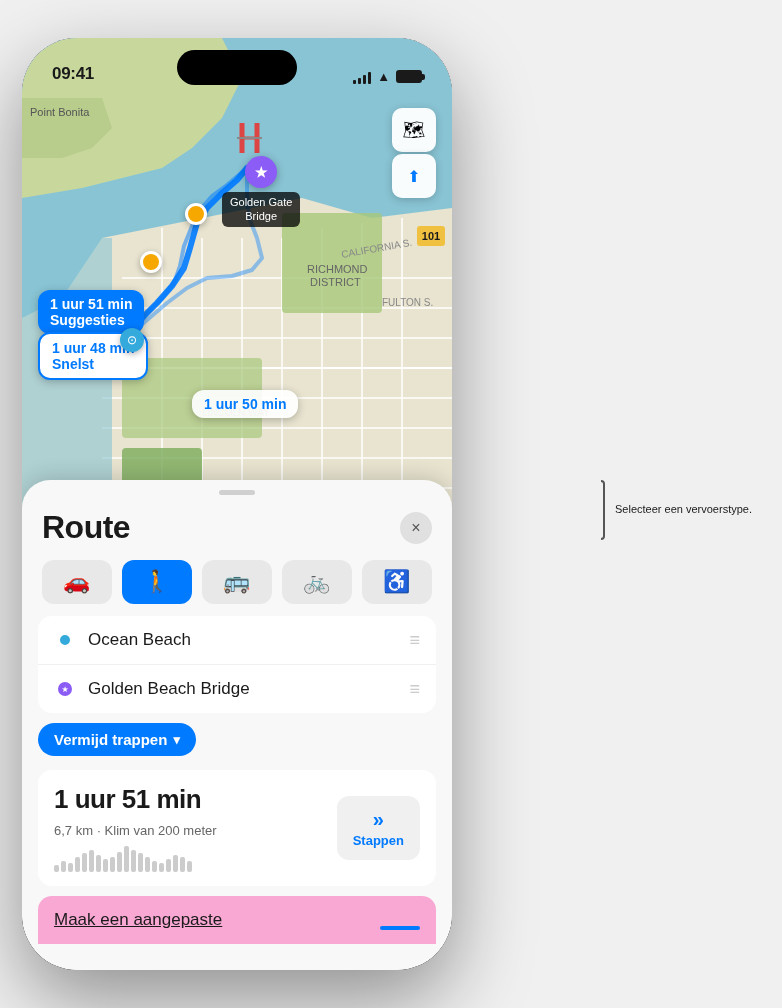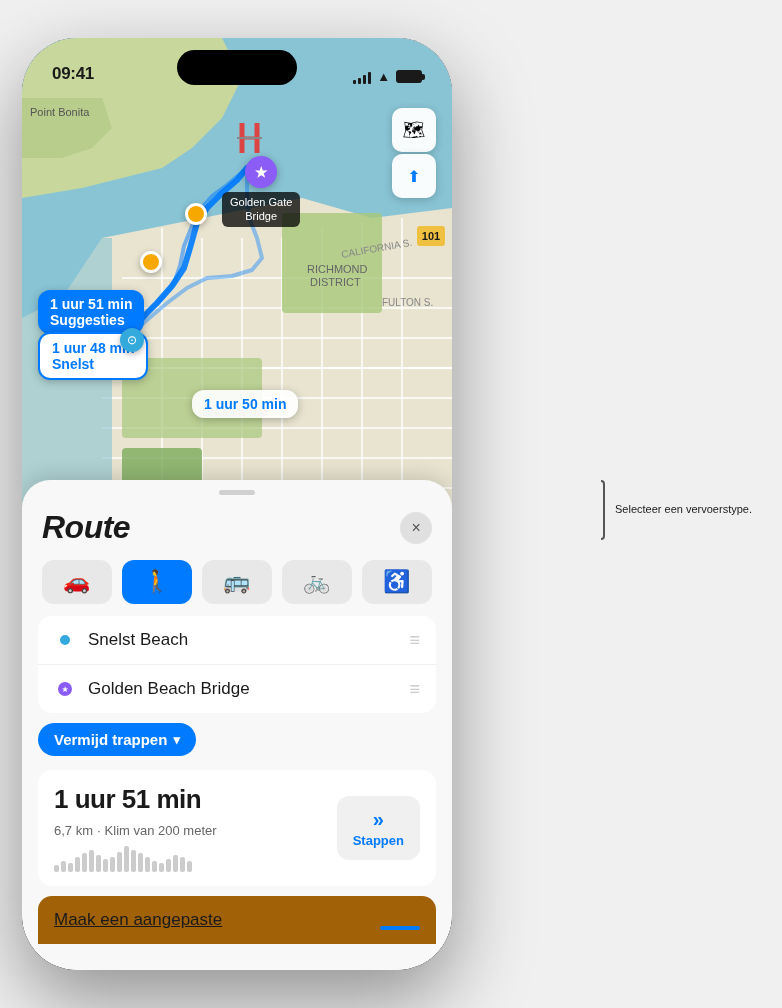--- a/index.html
+++ b/index.html
@@ -219,21 +219,20 @@
       background: #d0d0d0;
       border-radius: 3px;
       margin: 10px auto 0;
     }
 
     .sheet-header {
       display: flex;
       align-items: center;
       justify-content: space-between;
       padding: 14px 20px 10px;
-      font-style: italic;
     }
 
     .sheet-title {
       font-size: 32px;
       font-weight: 700;
       color: #1a1a1a;
       letter-spacing: -0.5px;
     }
 
     .close-btn {
@@ -422,21 +421,21 @@
     .stappen-label {
       font-size: 13px;
       font-weight: 600;
       color: #007AFF;
       margin-top: 2px;
       text-align: center;
     }
 
     
     .customize-bar {
-      background: #a16207;
+      background: #f9a8d4;
       border-radius: 14px 14px 0 0;
       margin: 0 16px;
       padding: 14px 16px;
       display: flex;
       align-items: center;
       justify-content: space-between;
     }
 
     .customize-text {
       font-size: 17px;
@@ -704,21 +703,21 @@
           <span>♿</span>
         </div>
       </div>
 
       
       <div class="waypoints-section">
         <div class="waypoint-row">
           <div class="waypoint-icon">
             <div class="waypoint-dot origin"></div>
           </div>
-          <span class="waypoint-label">Snelst Beach</span>
+          <span class="waypoint-label">Ocean Beach</span>
           <span class="waypoint-drag">≡</span>
         </div>
         <div class="waypoint-row">
           <div class="waypoint-icon">
             <div class="waypoint-dot destination">★</div>
           </div>
           <span class="waypoint-label">Golden Beach Bridge</span>
           <span class="waypoint-drag">≡</span>
         </div>
       </div>

